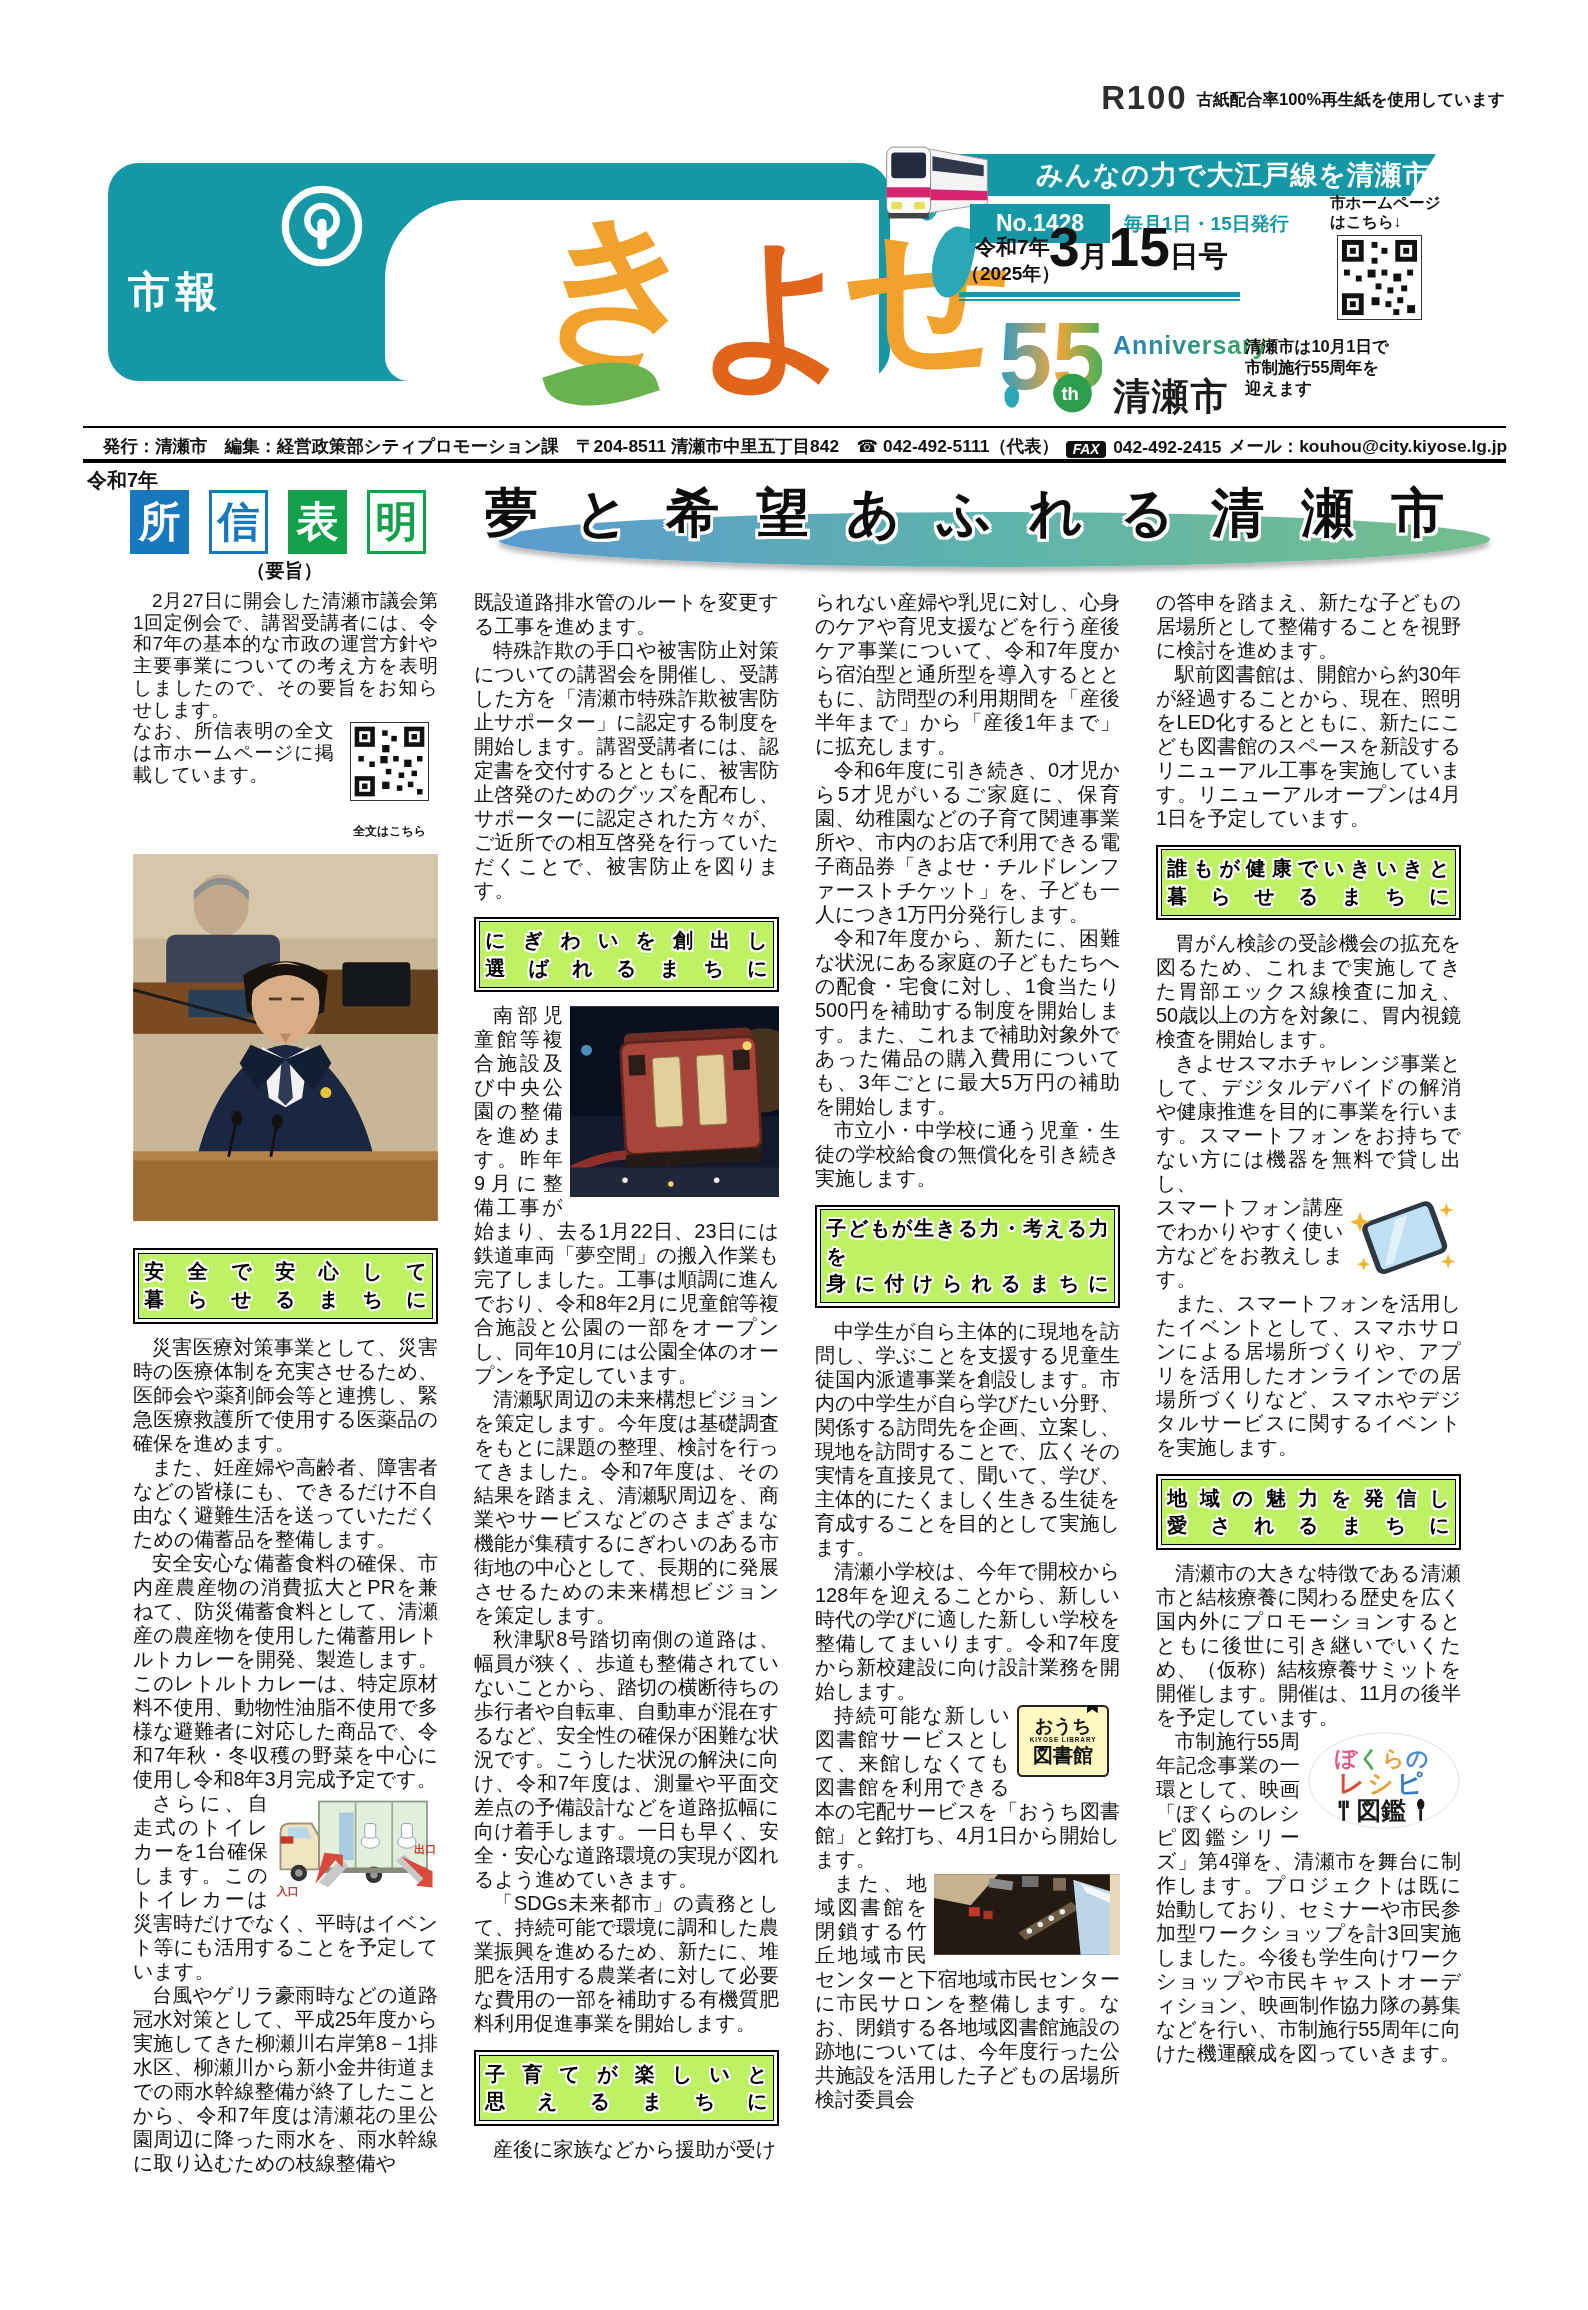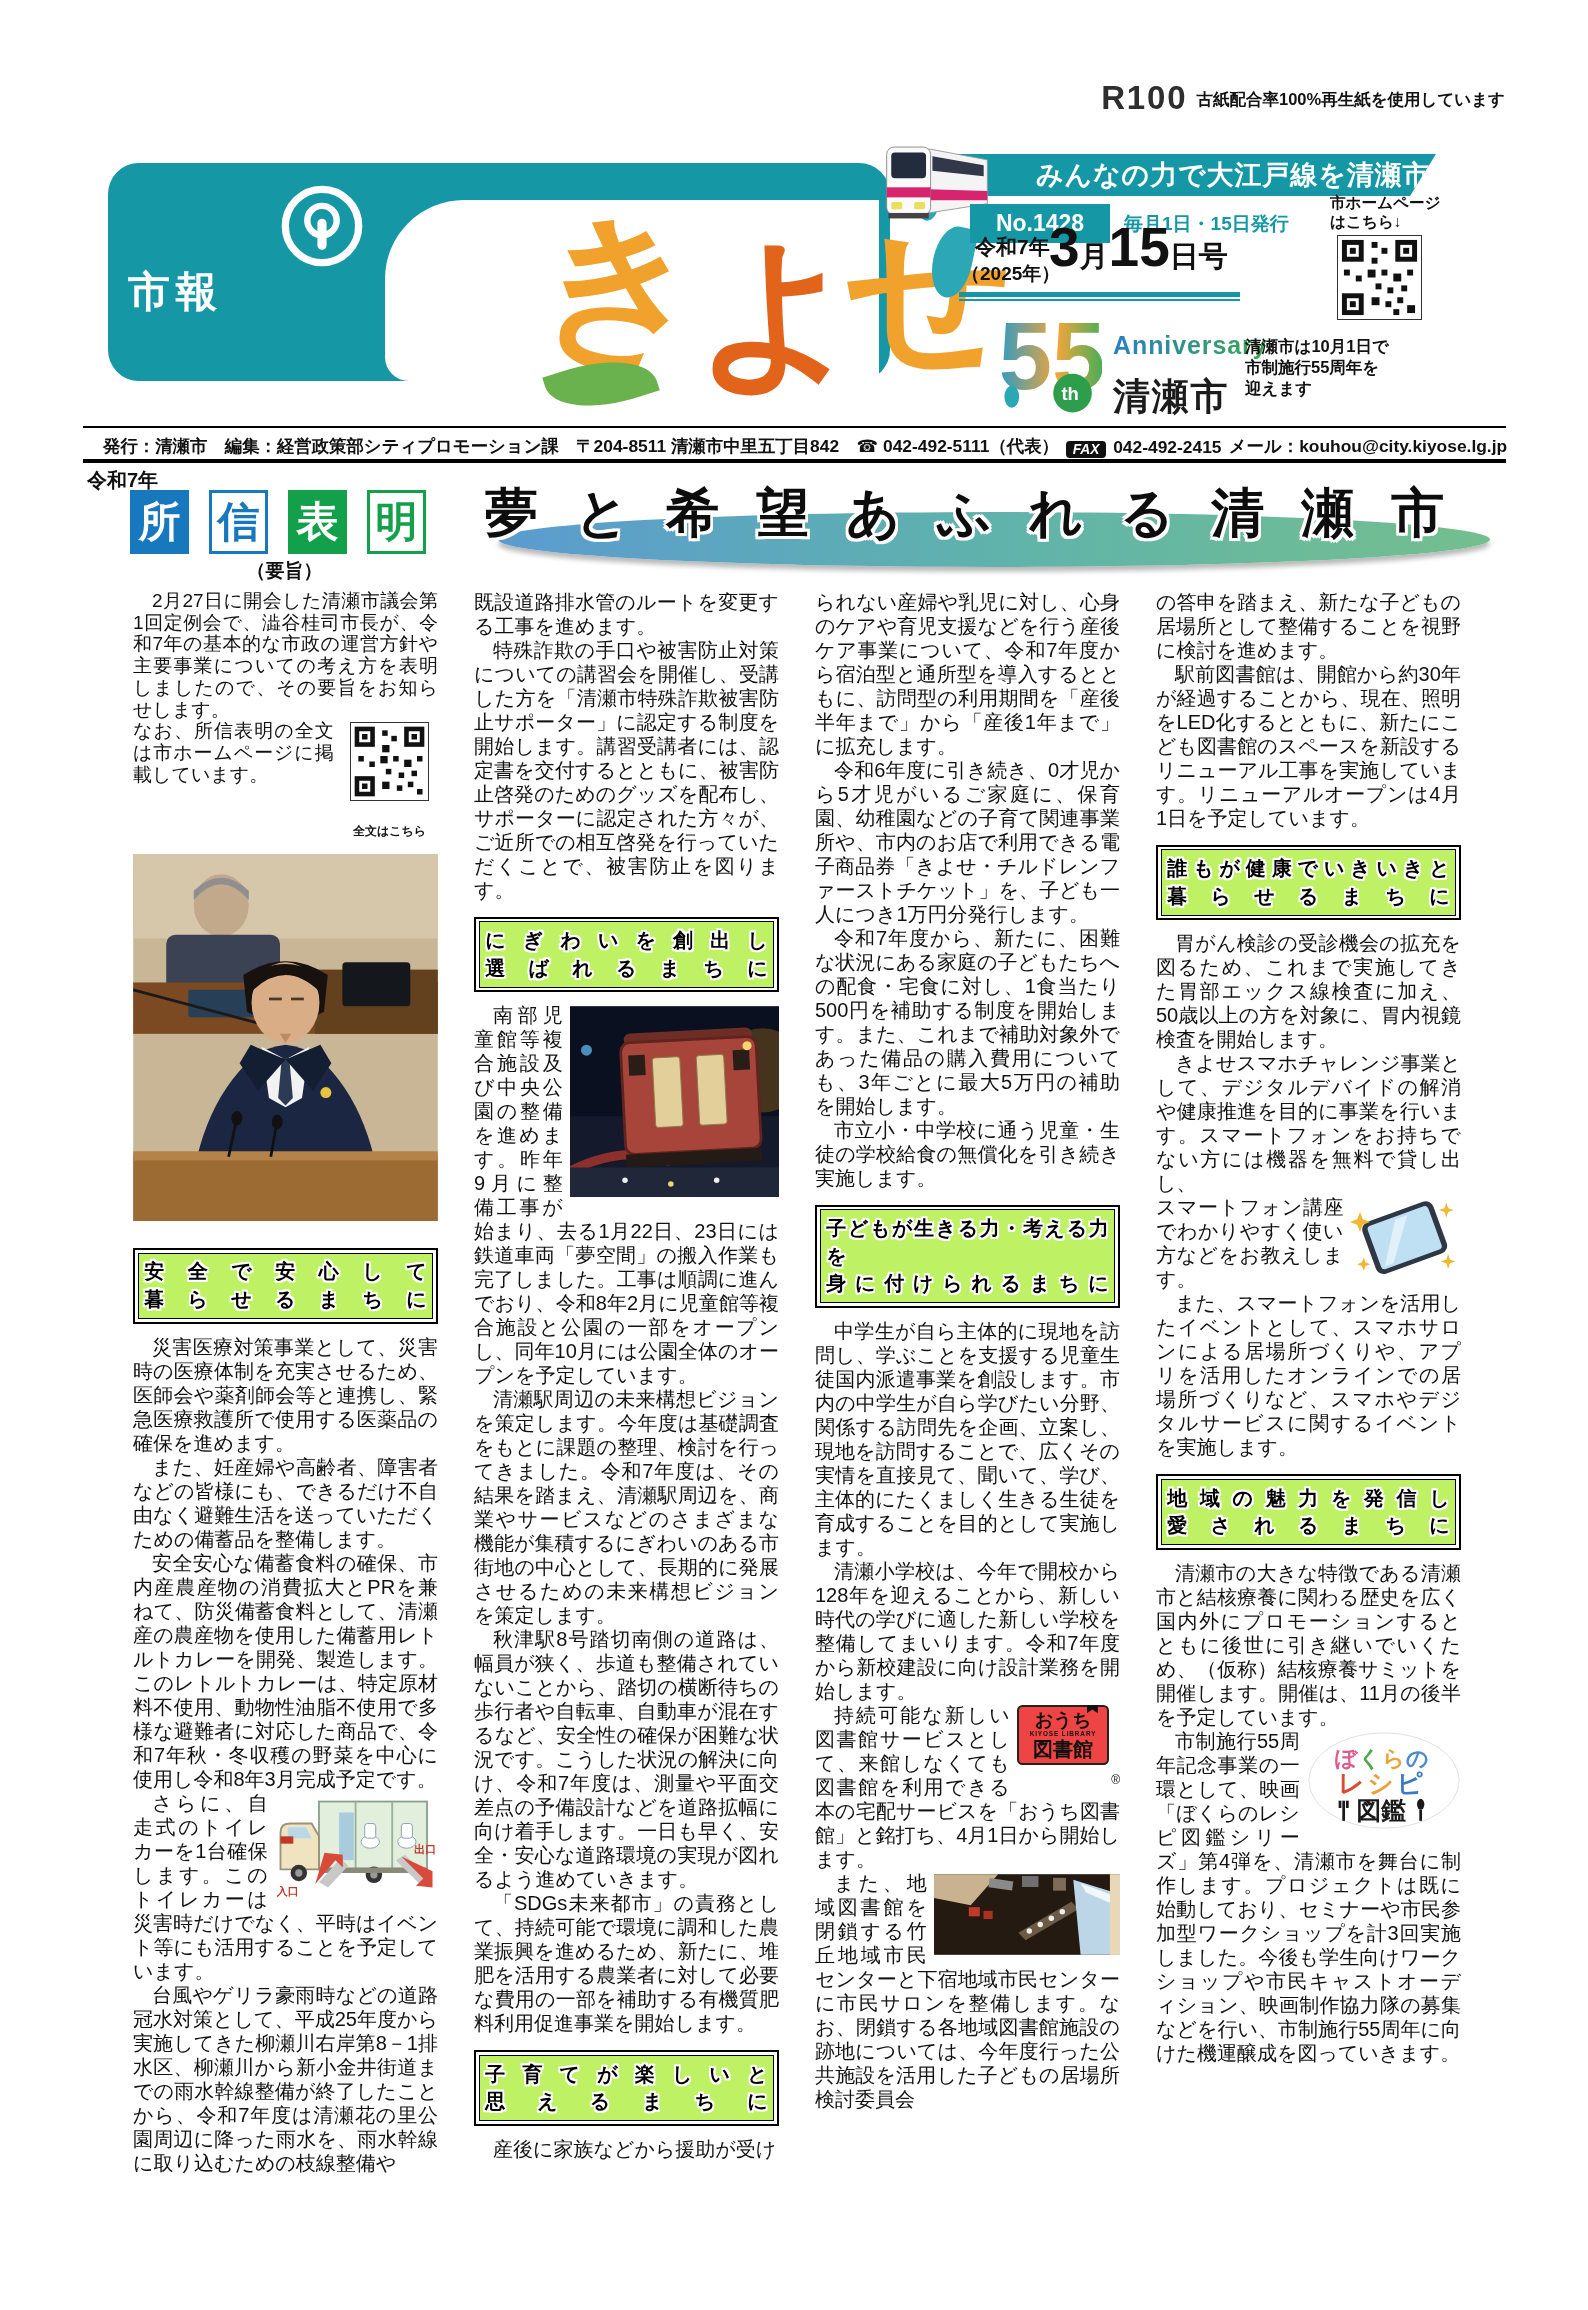--- a/index.html
+++ b/index.html
@@ -97,21 +97,21 @@
   .fig{overflow:hidden}
   .fl-r{float:right}
   .mayor-photo{width:305px;height:367px;margin:7.3px 0 7.3px}
   .truck-fig{width:163px;height:103px;margin:2.8px 0 2.8px 7.3px}
   .trainphoto-fig{width:209px;height:191px;margin:2.8px 0 2.8px 7.3px}
   .ouchi-fig{width:103px;height:79px;margin:1.8px 0 1.8px 7.3px;text-align:right}
   .dark-fig{width:186px;height:81px;margin:2.8px 0 2.8px 7.3px}
   .phone-fig{width:112px;height:83px;margin:1.8px 0 1.8px 5.5px}
   .recipe-fig{width:154px;height:99px;margin:1.8px 0 1.8px 7.3px}
 
-  .ouchi-box{border:2.8px solid #222;border-radius:5.5px;background:#ef4444;width:92px;height:60px;position:relative;
+  .ouchi-box{border:2.8px solid #222;border-radius:5.5px;background:#fef9c3;width:92px;height:72px;position:relative;
              display:flex;flex-direction:column;align-items:center;justify-content:center;box-sizing:border-box}
   .ouchi-tab{position:absolute;top:-2.8px;right:9.2px;width:11px;height:9.2px;background:#111;
              clip-path:polygon(0 0,100% 0,100% 100%,50% 60%,0 100%)}
   .ouchi-l1{font-size:18.4px;font-weight:900;line-height:20px}
   .ouchi-l2{font-size:6.4px;font-weight:700;letter-spacing:0.9px;line-height:8.3px}
   .ouchi-l3{font-size:20px;font-weight:900;line-height:22px}
   .ouchi-r{font-size:12px;line-height:12px}
 </style>
 </head>
 <body>
@@ -244,21 +244,21 @@
   </div>
   <div class="yoshi">（要旨）</div>
   <div class="headline-wrap">
     <div class="headline-ellipse"></div>
     <div class="headline-text">夢と希望あふれる清瀬市</div>
   </div>
 
   <div class="cols">
 
     <div class="col">
-      <p class="p intro">2月27日に開会した清瀬市議会第1回定例会で、澁谷桂司市長が、令和7年の基本的な市政の運営方針や主要事業についての考え方を表明しましたので、その要旨をお知らせします。</p>
+      <p class="p intro">2月27日に開会した清瀬市議会第1回定例会で、講習受講者には、令和7年の基本的な市政の運営方針や主要事業についての考え方を表明しましたので、その要旨をお知らせします。</p>
       <div>
         <div class="qr-float">
           <svg class="qr-sm" viewBox="0 0 84 84">
             <rect width="84" height="84" fill="#fff"></rect>
             <rect x="4" y="4" width="22" height="22" fill="#111"></rect>
               <rect x="9" y="9" width="12" height="12" fill="#fff"></rect>
               <rect x="12" y="12" width="6" height="6" fill="#111"></rect>
             <rect x="58" y="4" width="22" height="22" fill="#111"></rect>
               <rect x="63" y="9" width="12" height="12" fill="#fff"></rect>
               <rect x="66" y="12" width="6" height="6" fill="#111"></rect>

